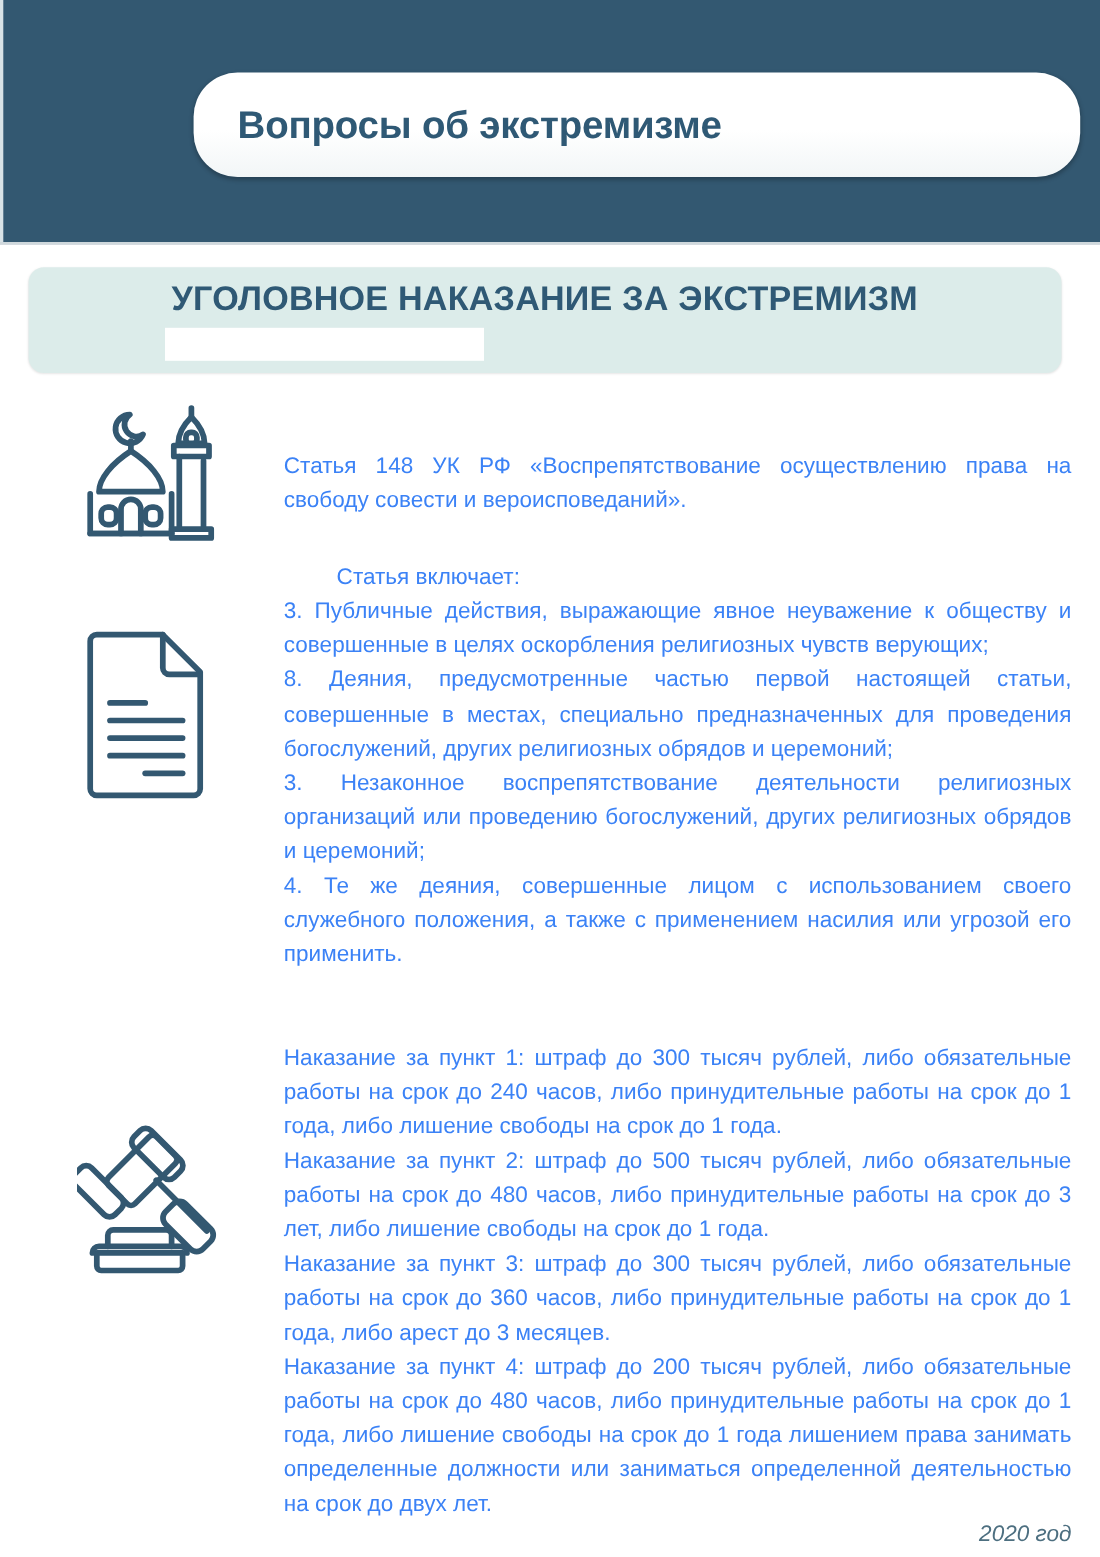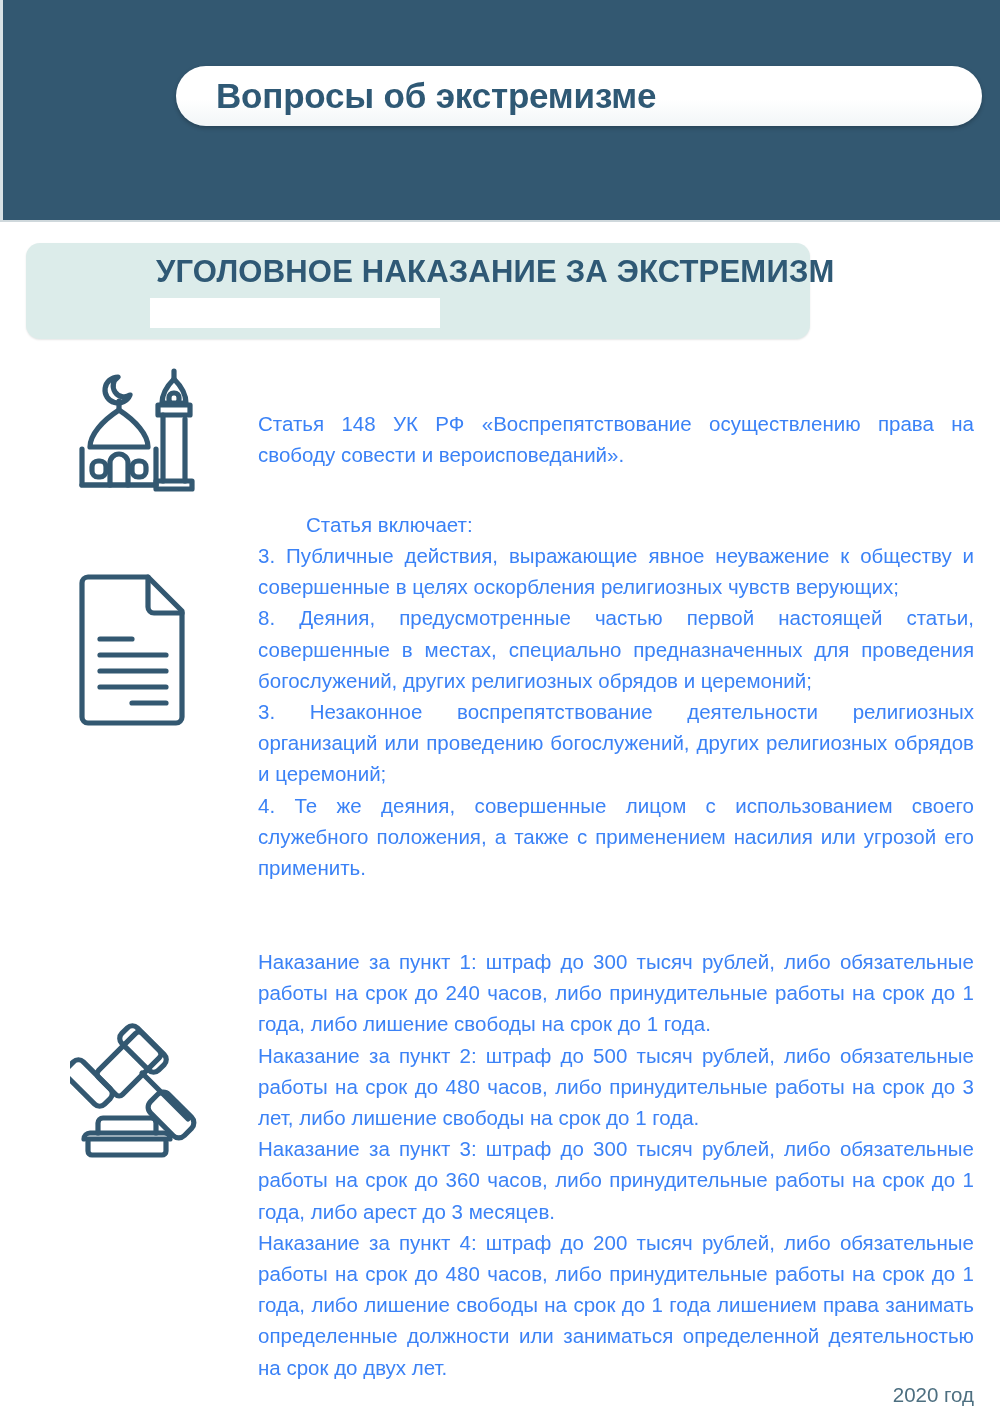--- a/index.html
+++ b/index.html
@@ -35,21 +35,21 @@
     height: 100%;
     background: #d9e2e6;
   }
 
   
   .title-pill {
     position: absolute;
     left: 176px;
     top: 66px;
     width: 806px;
-    height: 60px;
+    height: 95px;
     background: linear-gradient(180deg,#ffffff 0%,#ffffff 55%,#f2f6f7 100%);
     border-radius: 40px;
     box-shadow: 0 2px 4px rgba(0,0,0,0.25);
   }
   .title-text {
     position: absolute;
     left: 40px;
     top: 50%;
     transform: translateY(-50%);
     font-size: 35px;
@@ -89,21 +89,21 @@
     font-size: 26px;
     color: #1b2a33;
     letter-spacing: 0.5px;
   }
 
   
   .heading-band {
     position: absolute;
     left: 26px;
     top: 243px;
-    width: 784px;
+    width: 939px;
     height: 96px;
     background: #dcecea;
     border-radius: 14px;
     box-shadow: 0 1px 2px rgba(0,0,0,0.10);
   }
   .heading-text {
     position: absolute;
     left: 130px;
     top: 11px;
     font-size: 31px;
@@ -162,20 +162,21 @@
   .p-items      { position: absolute; top: 201px; width: 716px; }
   .p-punish     { position: absolute; top: 607px; width: 716px; }
   .year {
     position: absolute;
     top: 1040px;
     width: 716px;
     text-align: right;
     color: #4d6f80;
     font-size: 20.5px;
     line-height: 31.2px;
+    font-style: italic;
   }
 </style>
 </head>
 <body>
 
 <div class="header-bar">
 
 
   <div class="title-pill">
     <div class="title-text">Вопросы об экстремизме</div>

